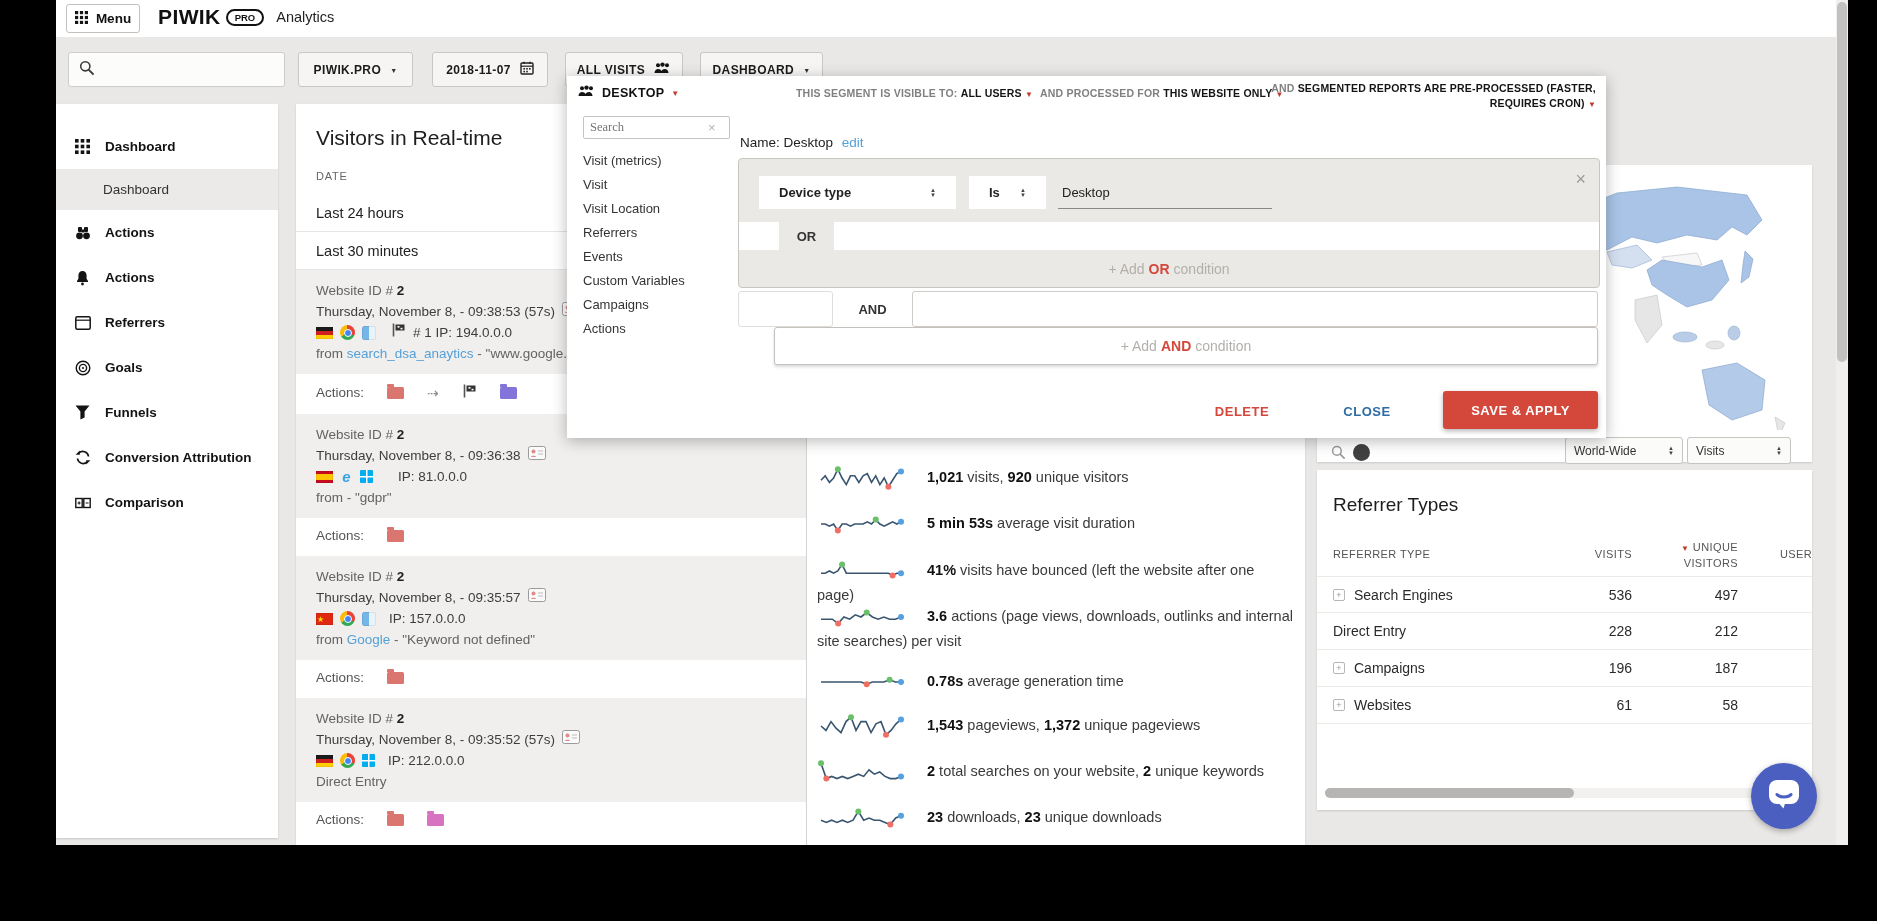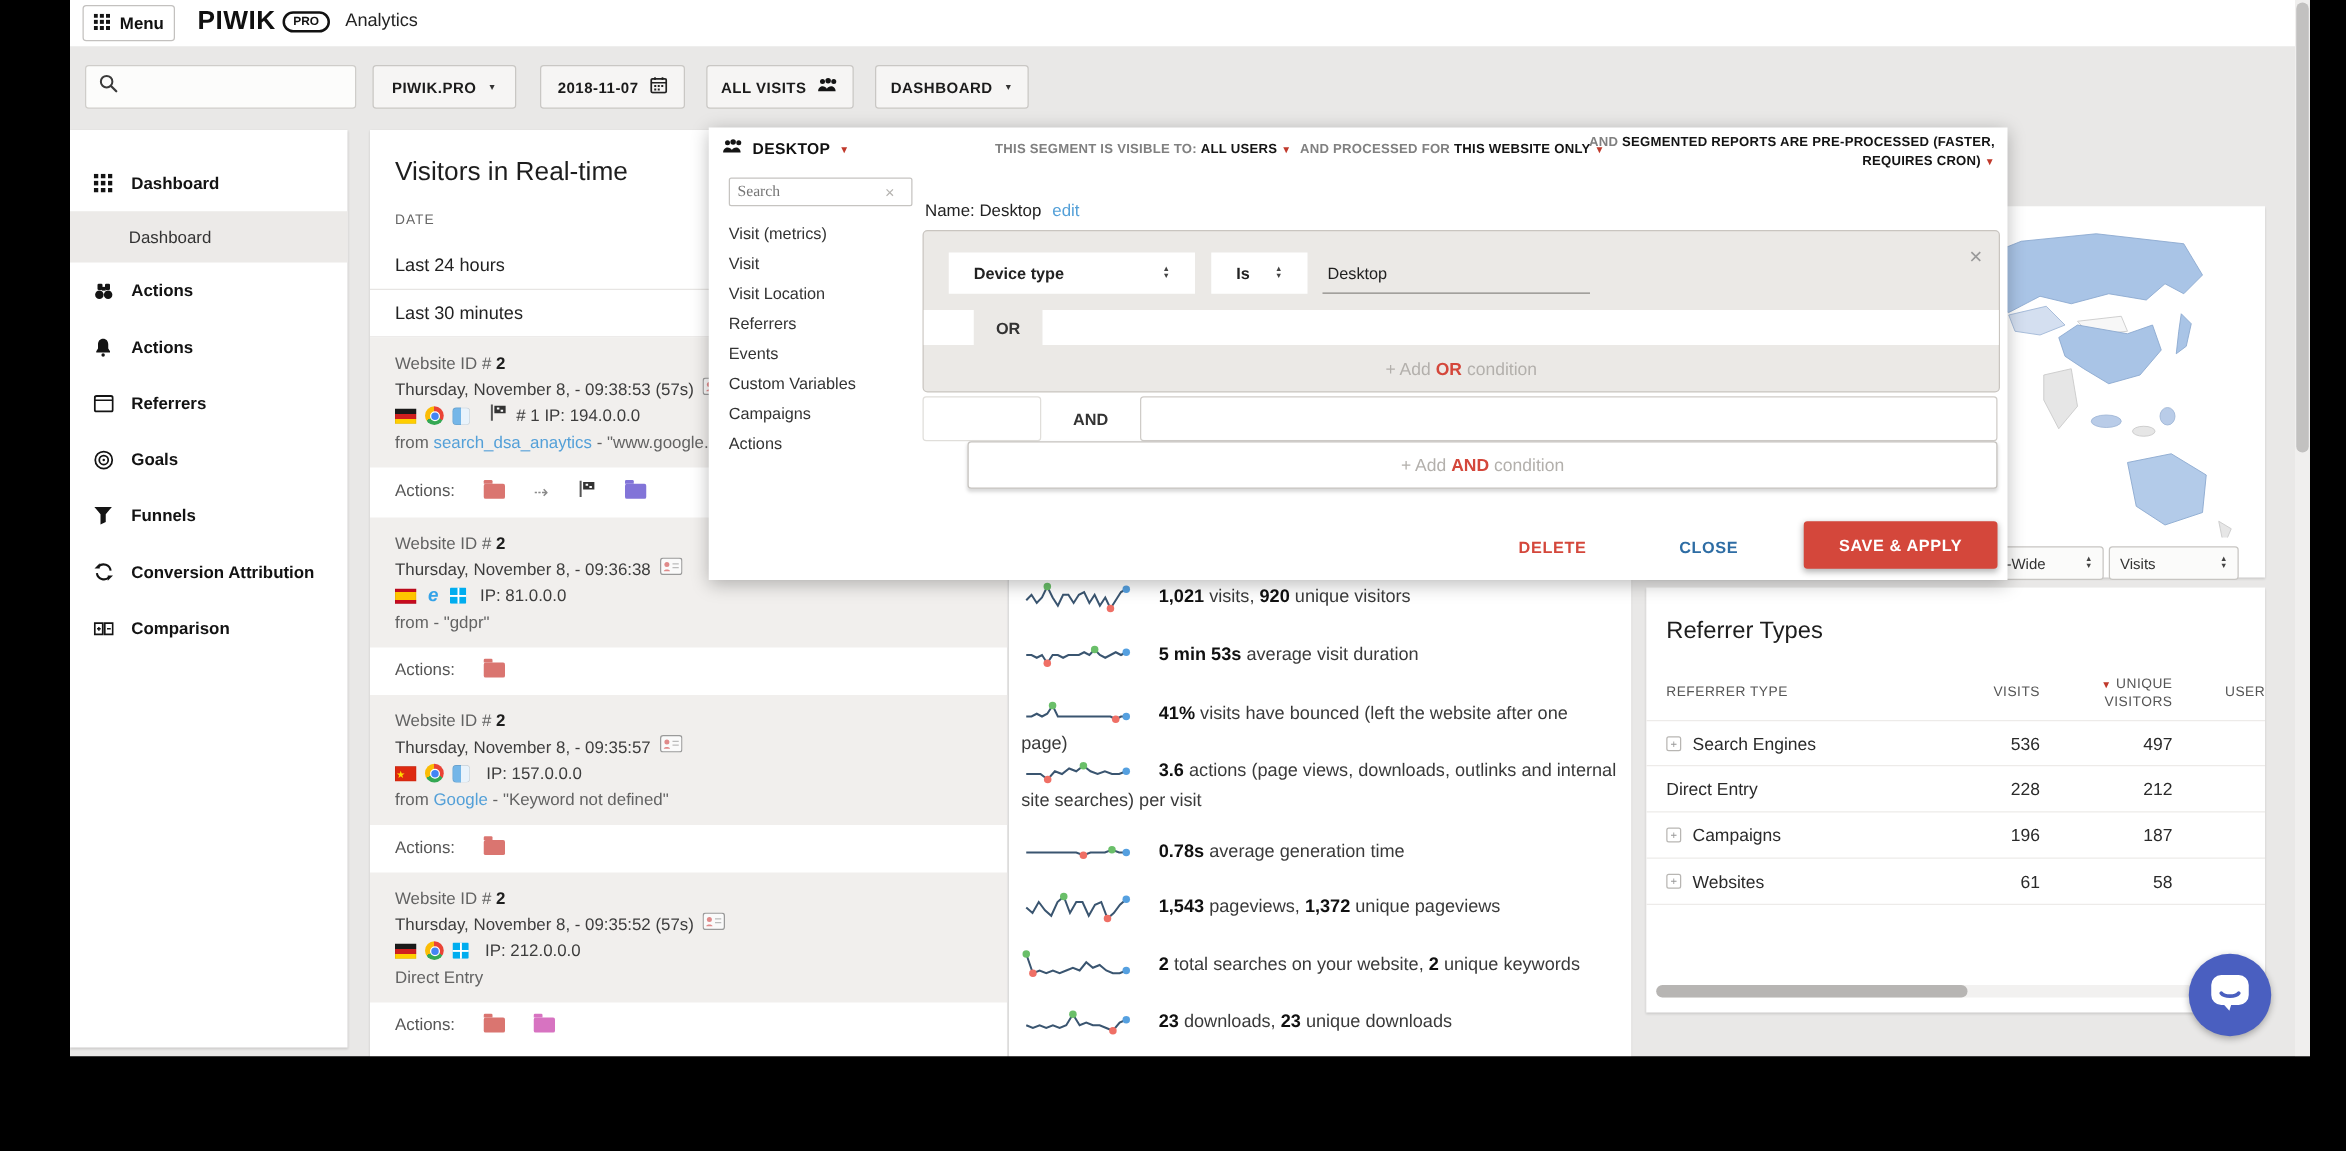--- a/index.html
+++ b/index.html
@@ -72,21 +72,21 @@
   .expander{width:12px;height:12px;border:1px solid #b8b6b3;border-radius:2px;font-size:9px;line-height:10px;color:#999;text-align:center;margin-right:9px;flex:0 0 auto}
   .num1{position:absolute;right:180px}.num2{position:absolute;right:74px}
   .hscroll{position:absolute;left:8px;right:8px;bottom:12px;height:10px;background:#f2f1f0;border-radius:5px}
   .hscroll .thumb{width:52%;height:10px;background:#b7b5b3;border-radius:5px}
   
   #vscroll{position:absolute;left:1780px;top:0;width:12px;height:845px;background:#f0efee;z-index:25}
   #vscroll .thumb{position:absolute;left:1px;top:2px;width:10px;height:360px;background:#c2c1c0;border-radius:5px}
   
   #chat{position:absolute;left:1695px;top:763px;width:66px;height:66px;border-radius:50%;background:#4a5fc0;z-index:30;display:flex;align-items:center;justify-content:center;box-shadow:0 2px 6px rgba(0,0,0,.3);cursor:pointer}
   
-  #segment{position:absolute;left:511px;top:102px;width:1039px;height:362px;background:#fff;box-shadow:0 3px 14px rgba(0,0,0,.28);z-index:20}
+  #segment{position:absolute;left:511px;top:76px;width:1039px;height:362px;background:#fff;box-shadow:0 3px 14px rgba(0,0,0,.28);z-index:20}
   .seg-desktop{position:absolute;left:11px;top:9px;display:flex;align-items:center;gap:7px;font-size:12.5px;font-weight:800;color:#111;letter-spacing:.3px;cursor:pointer}
   .seg-head{position:absolute;font-size:10.5px;font-weight:700;letter-spacing:.2px;color:#808080}
   .seg-head b{color:#141414;font-weight:800}
   #seg-search{position:absolute;left:16px;top:40px;width:147px;height:23px;border:1px solid #c6c4c1;border-radius:2px;display:flex;align-items:center;padding:0 6px}
   #seg-search input{border:0;outline:0;width:118px;font-size:12.5px;font-family:Liberation Serif, serif;color:#444}
   #seg-search .clear{color:#b5b3b0;font-size:13px;cursor:pointer}
   .seg-list{position:absolute;left:16px;top:73px;font-size:13px;color:#333;line-height:24px}
   .seg-list div{cursor:pointer}
   #seg-name{position:absolute;left:173px;top:59px;font-size:13.5px;color:#222}
   #cond-box{position:absolute;left:171px;top:82px;width:862px;height:130px;background:#ebe9e6;border:1px solid #c9c5c0;border-radius:4px}
@@ -331,21 +331,21 @@
                 <rect x="0.5" y="0.5" width="17" height="13" rx="2" fill="#fafafa" stroke="#9a9a9a"></rect>
                 <circle cx="5.5" cy="5.5" r="2" fill="#e08a8a"></circle>
                 <path d="M3 11c0-1.8 5-1.8 5 0z" fill="#e08a8a"></path>
                 <path d="M10 5h5M10 8h5" stroke="#bbb"></path>
               </svg></span>
           </div>
       <div class="eline">
         <span class="flag flag-es"></span>
         <span class="ic-ie">e</span>
         <span class="ic-win"></span>
-        <span class="e-text" style="margin-left:4px">IP: 81.0.0.0</span>
+        <span class="e-text" style="margin-left:18px">IP: 81.0.0.0</span>
       </div>
       <div><span class="e-muted">from - "gdpr"</span></div>
     </div>
     <div class="rt-actions">
       <span>Actions:</span>
       <span class="folder f-red"></span>
     </div>
 
     <div class="rt-entry">
       <div><span class="e-muted">Website ID #</span> <span class="e-dark">2</span></div>

